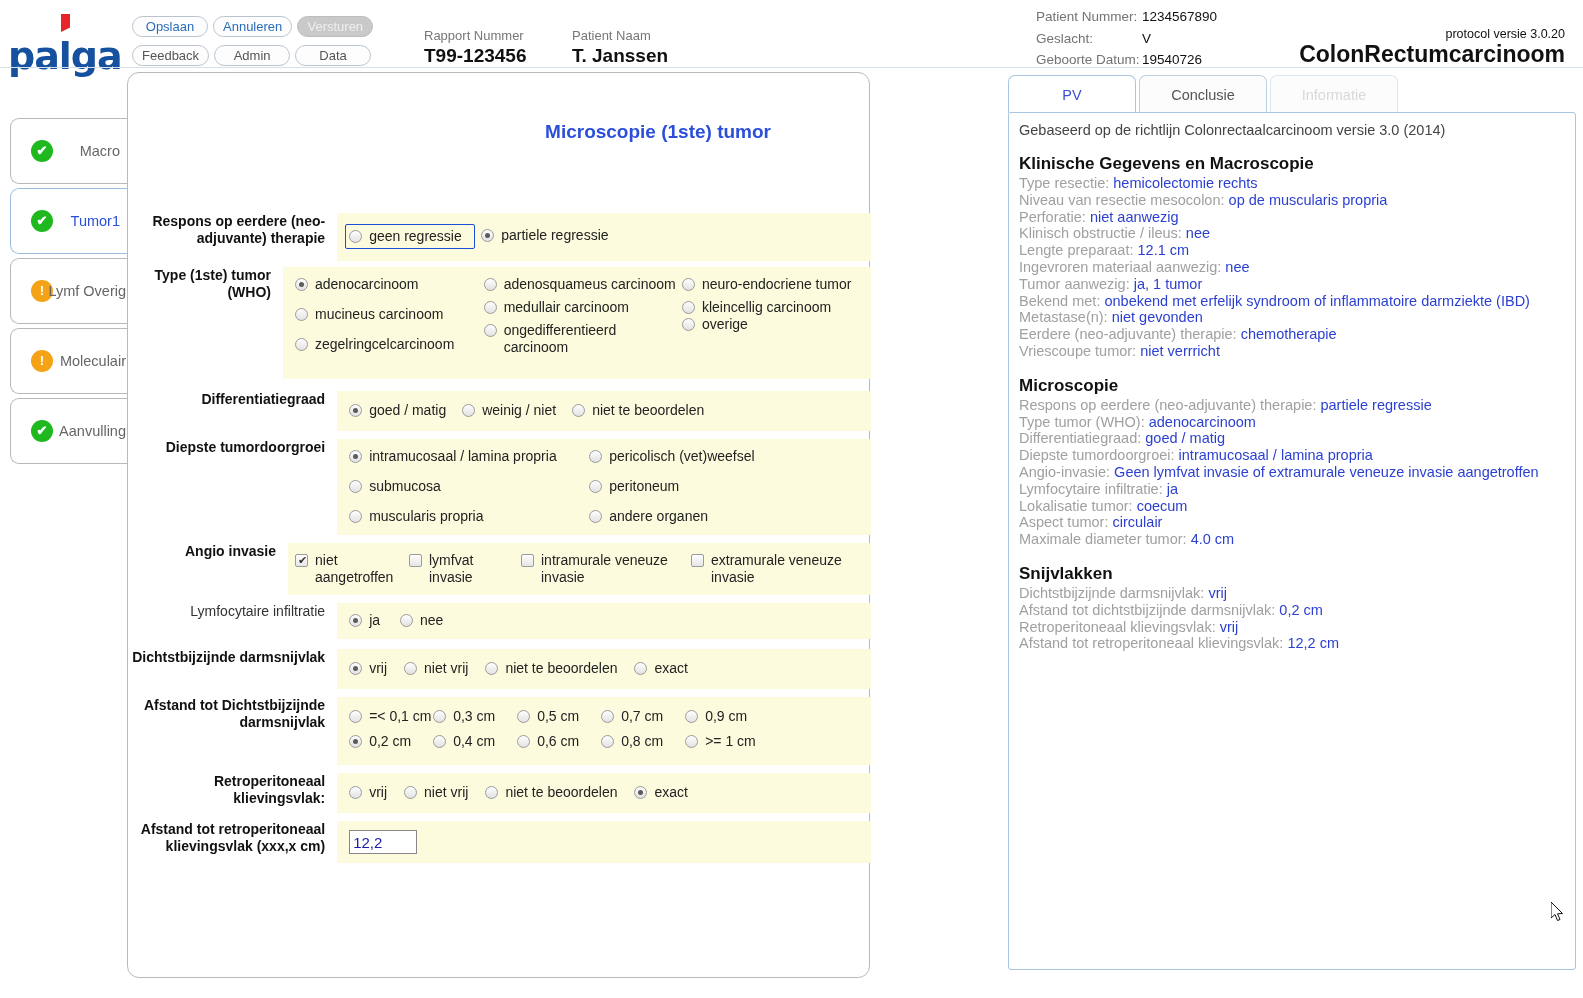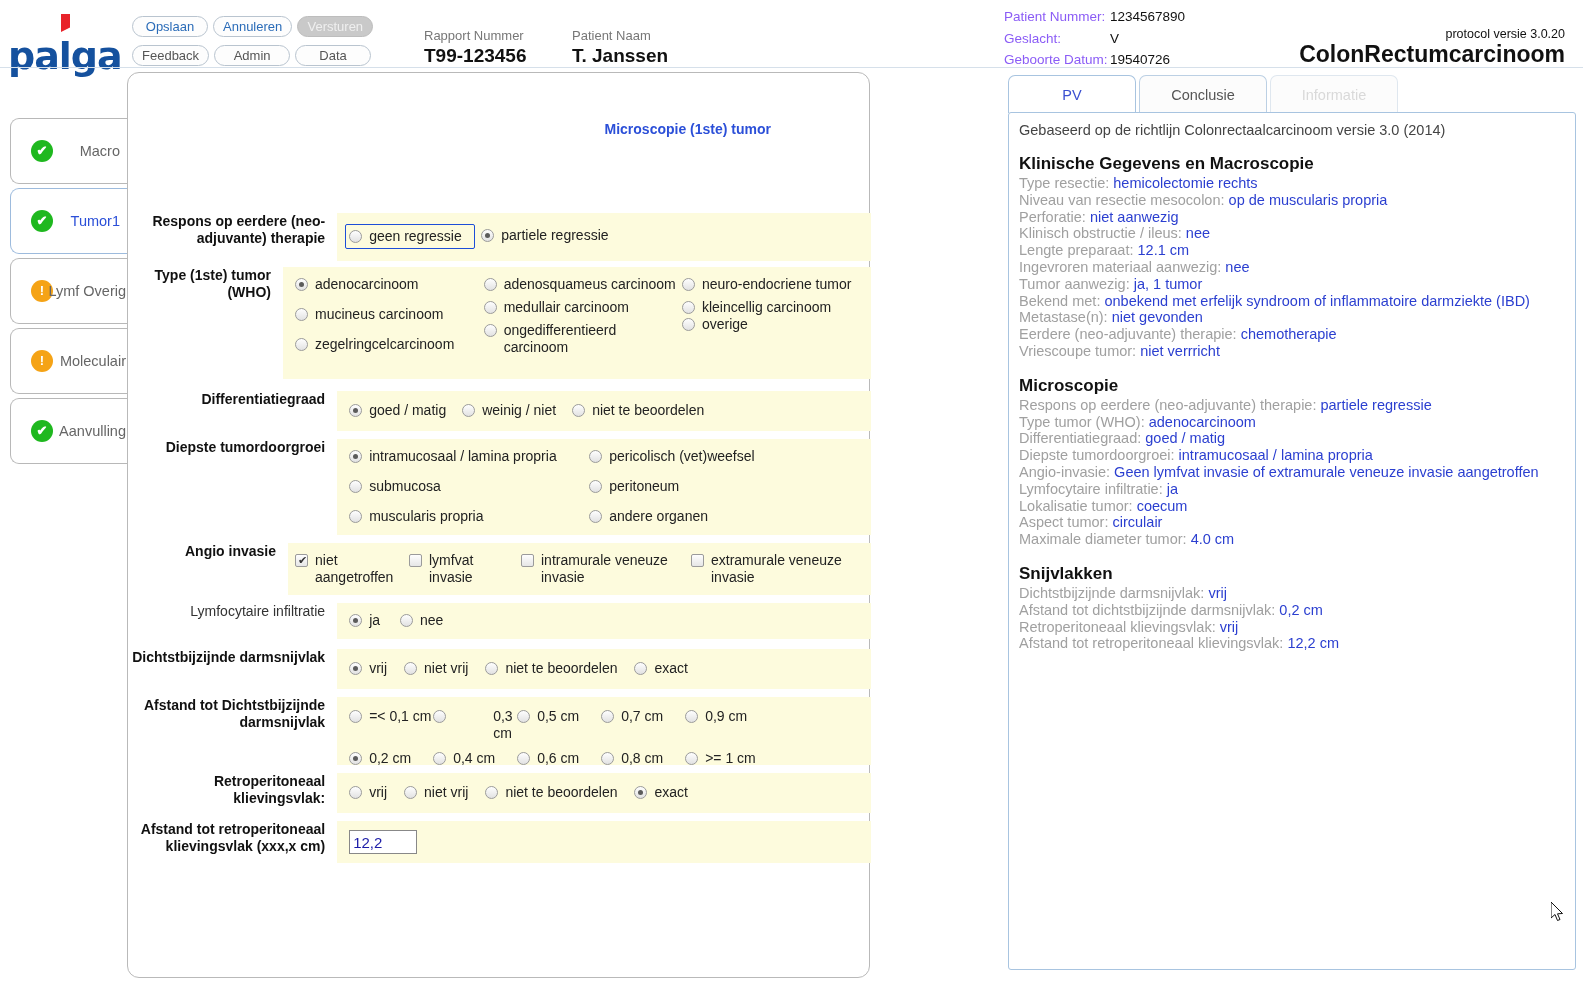--- a/index.html
+++ b/index.html
@@ -41,21 +41,21 @@
   .tbtn.disabled { background: #c9c9c9; color: #efefef; border-color: #bdbdbd; cursor: default; }
 
   .hdrfield { position: absolute; }
   .hdrfield .lbl { font-size: 13px; color: #777; line-height: 16px; }
   .hdrfield .val { font-size: 19px; font-weight: bold; color: #111; line-height: 23px; }
   .f-rapport { left: 424px; top: 28px; }
   .f-patient { left: 572px; top: 28px; }
 
   .meta { position: absolute; left: 1004px; top: 6px; font-size: 13.5px; line-height: 21.5px; }
   .meta .row { display: flex; }
-  .meta .k { color: #8b5cf6; width: 106px; }
+  .meta .k { color: #737373; width: 106px; margin-left: 32px; }
   .meta .v { color: #111; }
 
   .protocol { position: absolute; right: 18px; top: 27px; font-size: 12.5px; color: #111; text-align: right; }
   .protocol-name { position: absolute; right: 18px; top: 41px; font-size: 23px; font-weight: bold; color: #111; text-align: right; }
 
   .topsep { position: absolute; left: 0; top: 67px; width: 1583px; height: 1px; background: #d6e0ea; }
 
   
   .sidebar { position: absolute; left: 10px; top: 118px; width: 118px; }
   .side-item {
@@ -77,21 +77,21 @@
   .side-item.tight .side-lbl { right: 2px; }
 
   
   .mainpanel {
     position: absolute; left: 127px; top: 72px; width: 743px; height: 906px;
     border: 1px solid #b9b9b9; border-radius: 12px; background: #ffffff;
   }
   .mainpanel-inner { position: absolute; left: 0; top: 0; width: 743px; height: 906px; overflow: hidden; }
   .form-title {
     position: absolute; right: 100px; top: 48px;
-    font-size: 14px; font-weight: bold; color: #2b4fd8;
+    font-size: 19px; font-weight: bold; color: #2b4fd8;
   }
 
   .frow { position: absolute; left: 0; width: 743px; display: flex; }
   .frow .flabel {
     width: 230px; text-align: right; padding-right: 12px;
     font-size: 14px; font-weight: bold; color: #111; line-height: 17px;
   }
   .frow .flabel.normal { font-weight: normal; color: #333; }
   .fbody { background: #fdfbdd; padding: 9px 10px 9px 12px; }
 
@@ -426,21 +426,21 @@
       </div>
 
       <div class="frow" style="top:624px">
         <div class="flabel">Afstand tot Dichtstbijzijnde darmsnijvlak</div>
         <div class="fbody" style="width:588px;height:68px;">
           <div style="display:flex;padding-top:2px;" id="afdRow1">
               <label class="opt" style="width: 84px;">
                 <span class="radio"></span>
                 <span class="otext">=&lt; 0,1 cm</span>
               </label>
-              <label class="opt" style="width: 84px; gap: 40px;">
+              <label class="opt" style="width: 84px;">
                 <span class="radio"></span>
                 <span class="otext">0,3 cm</span>
               </label>
               <label class="opt" style="width: 84px;">
                 <span class="radio"></span>
                 <span class="otext">0,5 cm</span>
               </label>
               <label class="opt" style="width: 84px;">
                 <span class="radio"></span>
                 <span class="otext">0,7 cm</span>

